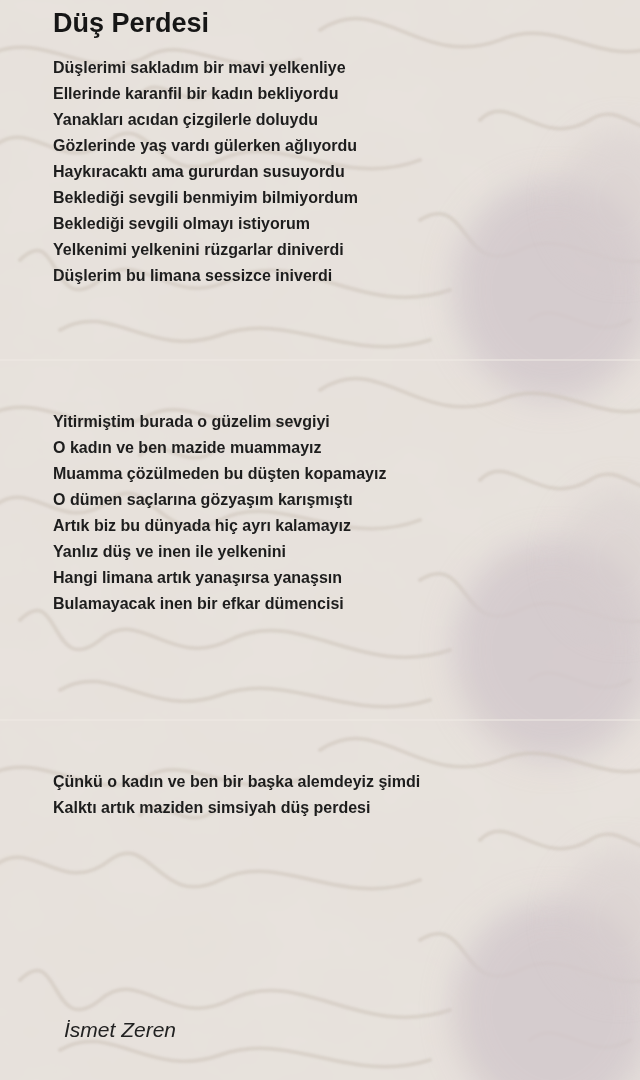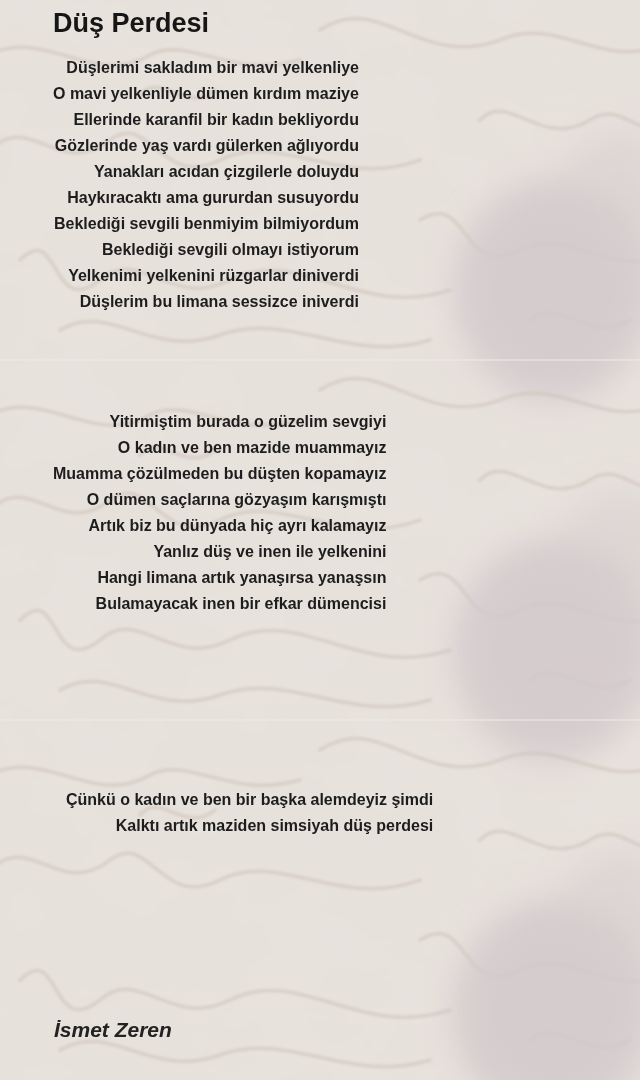--- a/index.html
+++ b/index.html
@@ -35,34 +35,33 @@
   }
 
   .stanza {
     position: absolute;
     left: 53px;
     font-size: 16px;
     line-height: 26px;
     font-weight: bold;
     color: #1d1d1d;
     white-space: nowrap;
-    text-align: right;
   }
   .stanza-1 { top: 55px; }
   .stanza-2 { top: 409px; }
-  .stanza-3 { top: 787px; margin-left: 13px; }
+  .stanza-3 { top: 769px; }
 
   .poem-author {
     position: absolute;
-    left: 54px;
+    left: 64px;
     top: 1016px;
     font-size: 21px;
     line-height: 28px;
     font-style: italic;
-    font-weight: bold;
+    font-weight: normal;
     color: #222222;
     text-align: center;
   }
 </style>
 </head>
 <body>
 
 <div class="page">
 
   <svg class="bg" xmlns="http://www.w3.org/2000/svg" xmlns:xlink="http://www.w3.org/1999/xlink" width="640" height="1080" viewBox="0 0 640 1080">
@@ -108,24 +107,23 @@
     <rect x="0" y="359" width="640" height="2" fill="#efe9e3" opacity="0.55"></rect>
     <rect x="0" y="719" width="640" height="2" fill="#efe9e3" opacity="0.55"></rect>
   </svg>
 
   <div class="content">
 
     <h1 class="poem-title">Düş Perdesi</h1>
 
     <div class="stanza stanza-1">
       <div>Düşlerimi sakladım bir mavi yelkenliye</div>
-      <div>O mavi yelkenliyle dümen kırdım maziye</div>
       <div>Ellerinde karanfil bir kadın bekliyordu</div>
+      <div>Yanakları acıdan çizgilerle doluydu</div>
       <div>Gözlerinde yaş vardı gülerken ağlıyordu</div>
-      <div>Yanakları acıdan çizgilerle doluydu</div>
       <div>Haykıracaktı ama gururdan susuyordu</div>
       <div>Beklediği sevgili benmiyim bilmiyordum</div>
       <div>Beklediği sevgili olmayı istiyorum</div>
       <div>Yelkenimi yelkenini rüzgarlar diniverdi</div>
       <div>Düşlerim bu limana sessizce iniverdi</div>
     </div>
 
     <div class="stanza stanza-2">
       <div>Yitirmiştim burada o güzelim sevgiyi</div>
       <div>O kadın ve ben mazide muammayız</div>

